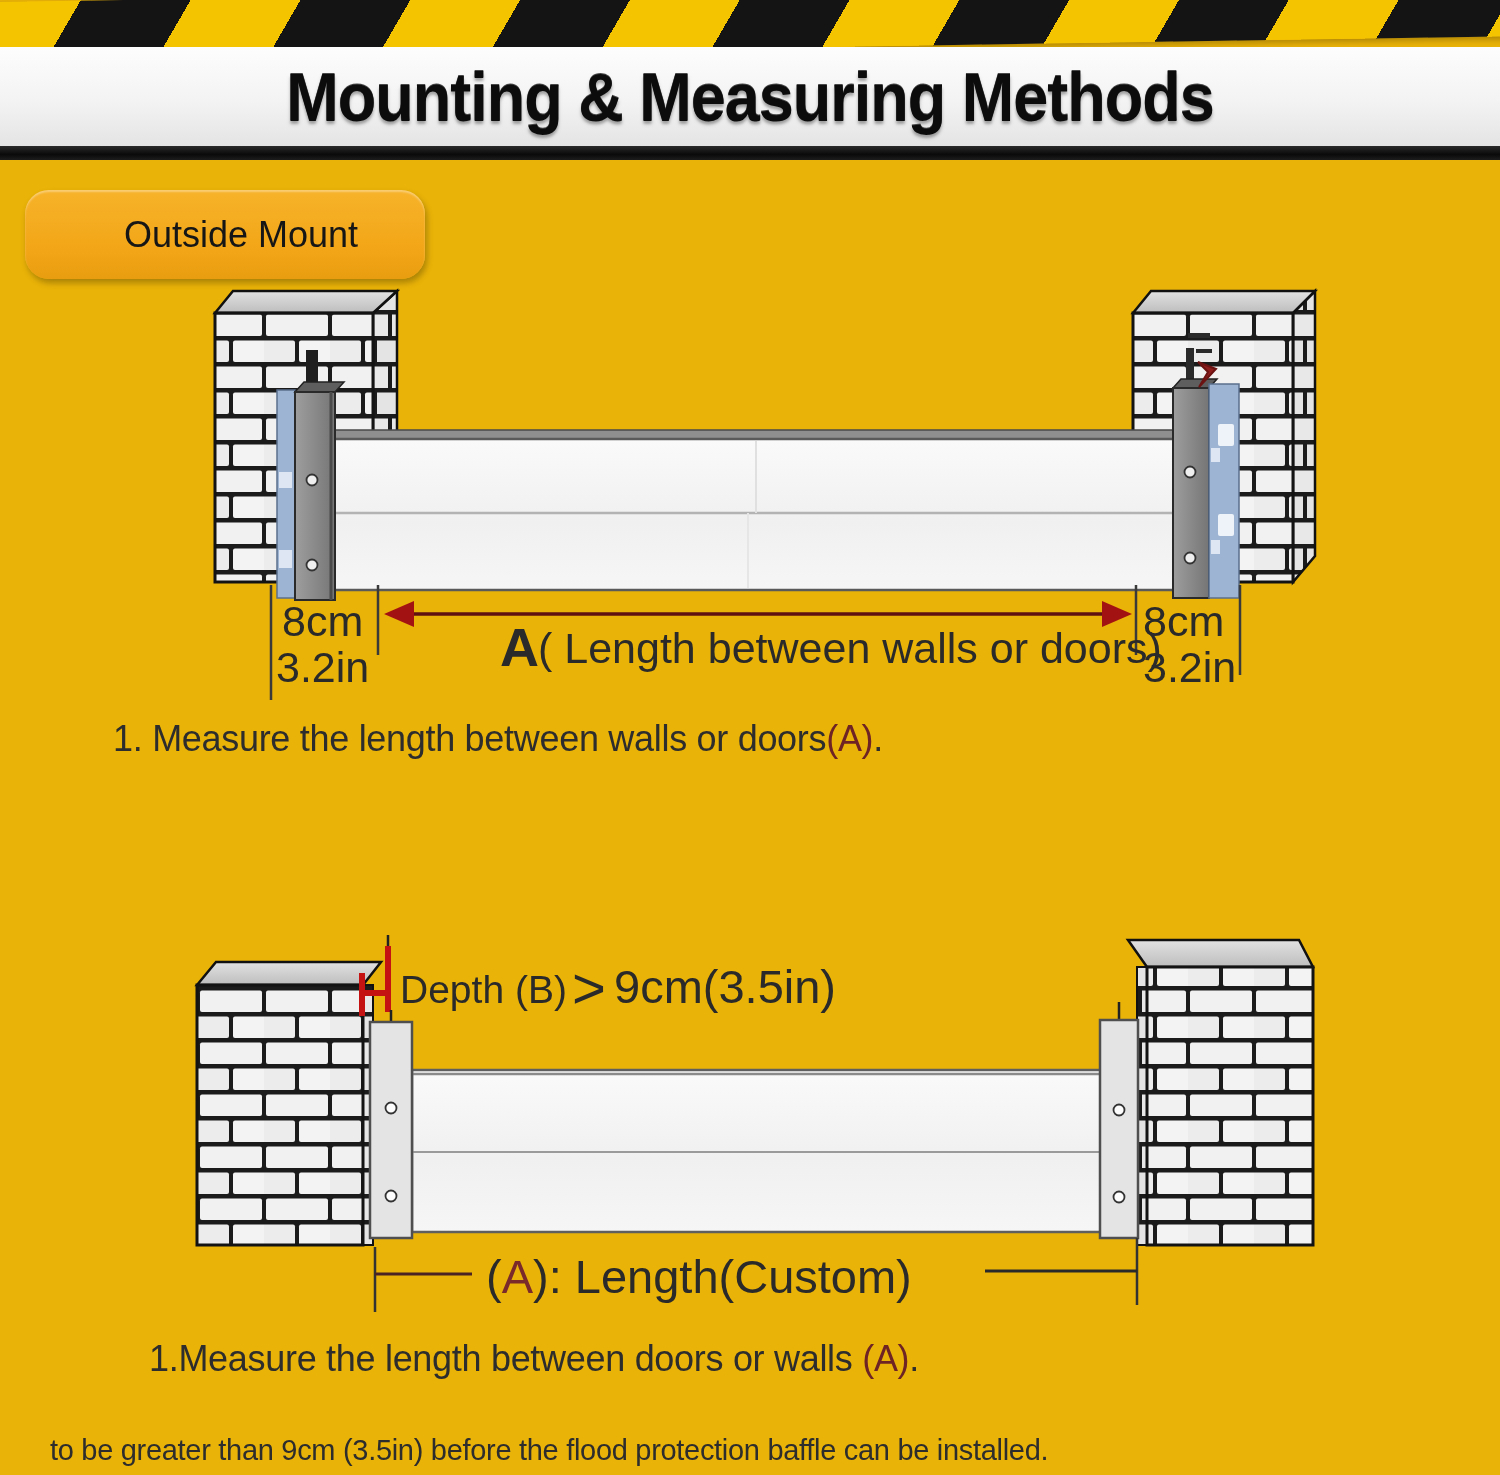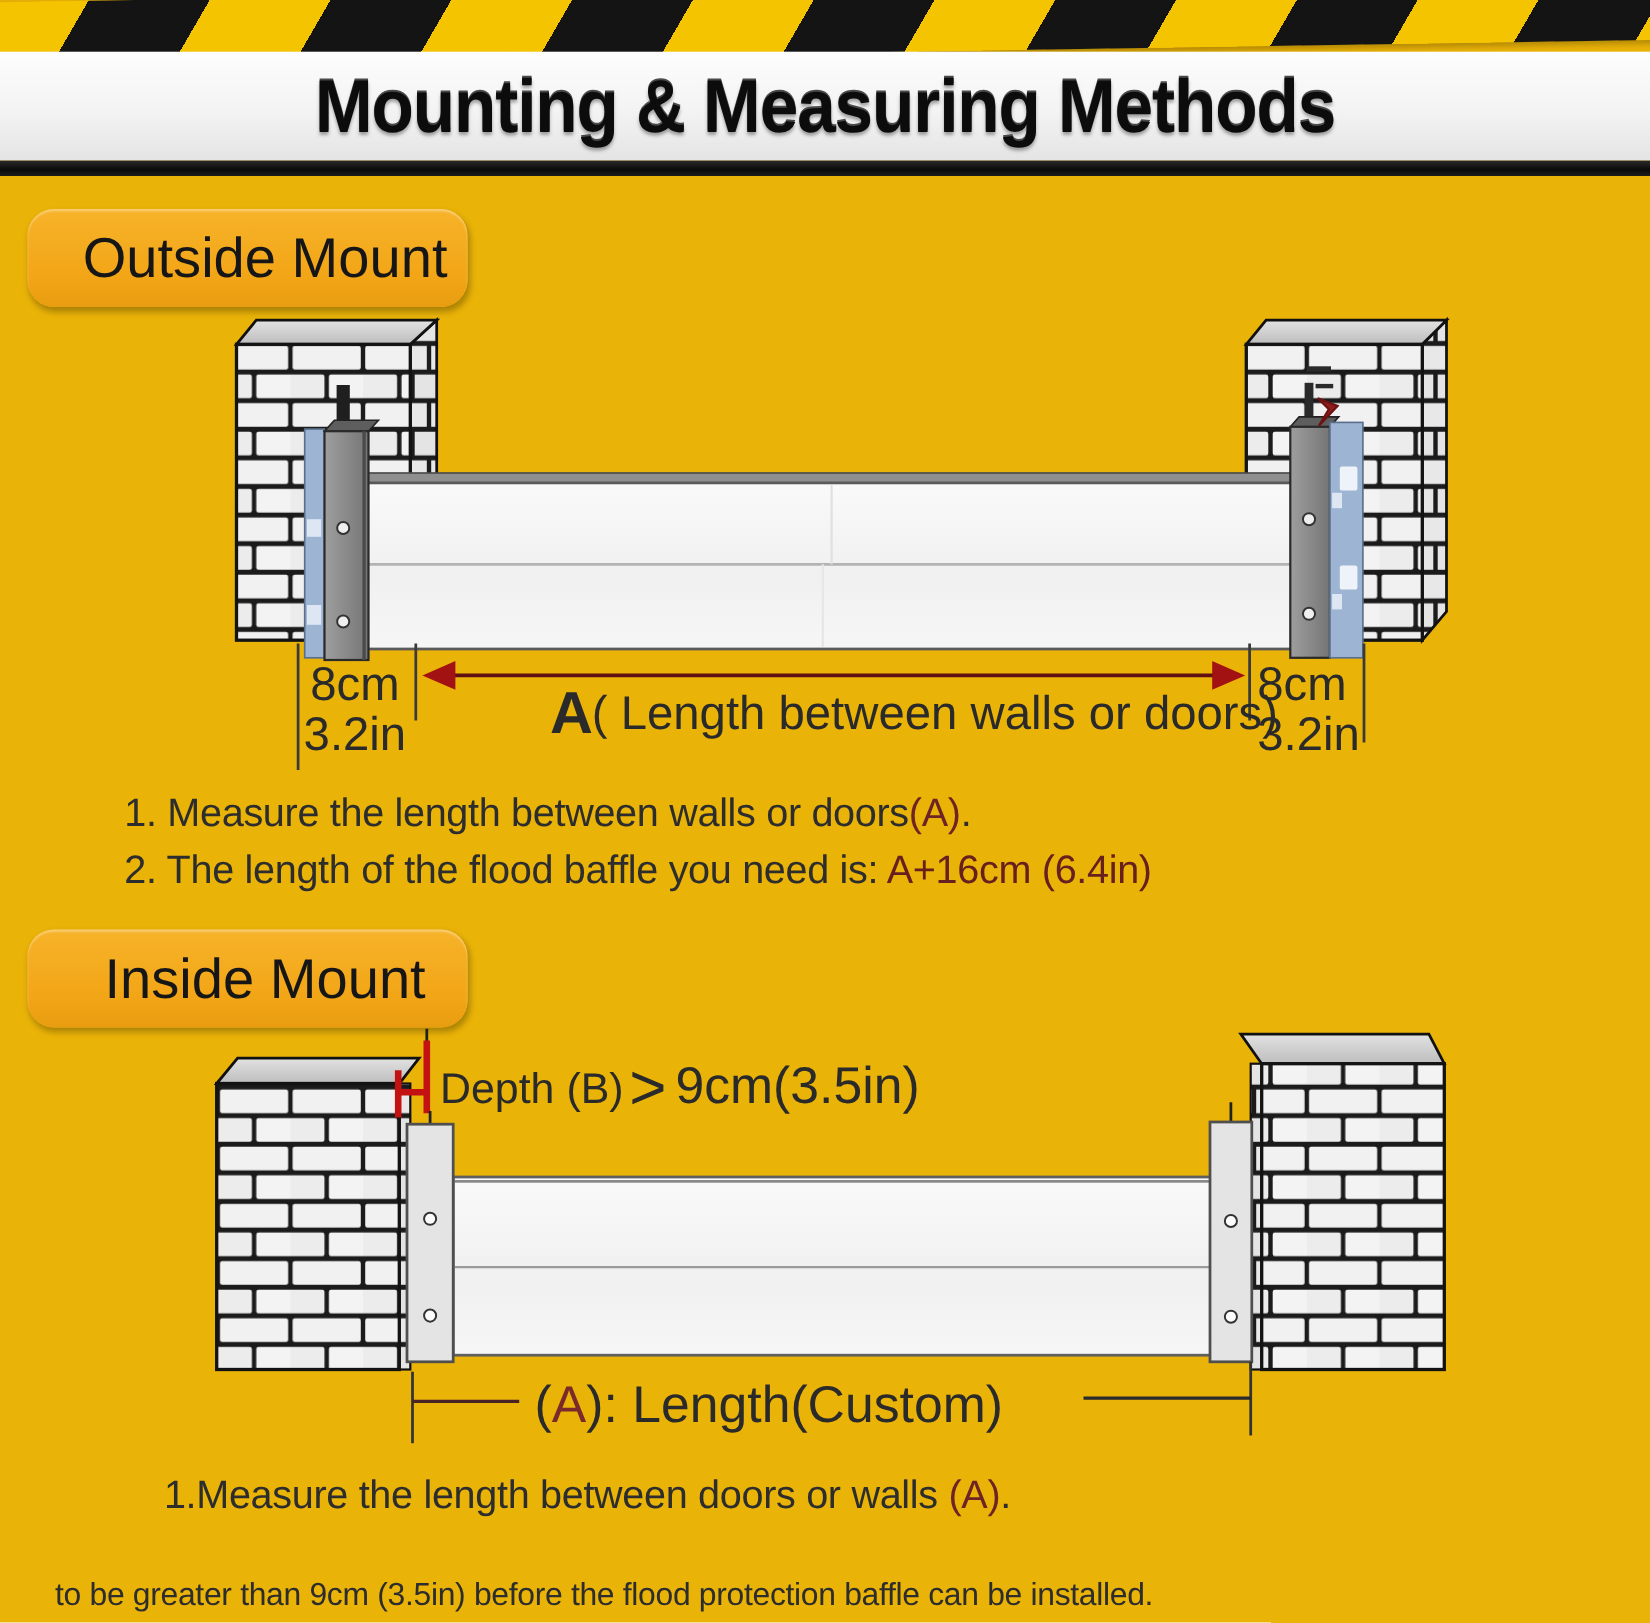--- a/index.html
+++ b/index.html
@@ -28,21 +28,21 @@
     position:absolute;left:0;top:146px;width:1500px;height:14px;
     background:linear-gradient(180deg,#2a2a2a,#0a0a0a 60%,#1c1c1c);
   }
   
   .badge{
     position:absolute;left:25px;width:400px;height:89px;border-radius:24px;
     background:linear-gradient(180deg,#f7b32a 0%,#f2a516 70%,#e89d10 100%);
     box-shadow:2px 4px 6px rgba(0,0,0,.28), inset 0 2px 2px rgba(255,255,255,.35);
     display:flex;align-items:center;justify-content:center;
   }
-  .badge span{font-size:51px;color:#161616;letter-spacing:0px;margin-left:32px;}
+  .badge span{font-size:36px;color:#161616;letter-spacing:0px;margin-left:32px;}
   .badge.outside{top:190px;}
   .badge.inside{top:845px;}
   
   svg{position:absolute;left:0;}
   svg text{font-family:"Liberation Sans", sans-serif;fill:#2a2a2a;}
   
   .step-line{position:absolute;font-size:36px;letter-spacing:-0.3px;color:#2d2d2d;white-space:nowrap;}
   .accent-a{color:#6e2424;}
   .accent-formula{color:#68201f;}
   .accent-depth{color:#8a2a27;}
@@ -156,27 +156,21 @@
     <text x="276" y="682" font-size="43">3.2in</text>
     <text x="500" y="666" font-size="54" font-weight="bold" fill="#c40000">A</text>
     <text x="538" y="663" font-size="43">( Length between walls or doors)</text>
     <text x="1143" y="636" font-size="43">8cm</text>
     <text x="1143" y="682" font-size="43">3.2in</text>
   </svg>
 
   <div class="step-line" style="left:113px;top:718px;">
     <span>1. Measure the length between walls or doors</span><span class="accent-a">(A)</span><span>.</span>
   </div>
-  <div class="step-line" style="left:113px;top:770px;">
-    <span>2. The length of the flood baffle you need is: </span><span class="accent-formula">A+16cm (6.4in)</span>
-  </div>
-
-  <div class="badge inside">
-    <span>Inside Mount</span>
-  </div>
+
 
   <svg style="top:935px" width="1500" height="385" viewBox="0 935 1500 385">
 
     <g>
       <polygon points="197,985 216,962 381,962 363,985" fill="url(#topG)" stroke="#111" stroke-width="2.5"></polygon>
       <rect x="363" y="985" width="10" height="260" fill="url(#brickS)" stroke="#111" stroke-width="2"></rect>
       <rect x="197" y="985" width="166" height="260" fill="url(#brickF)" stroke="#131313" stroke-width="3"></rect>
     </g>
 
     <g>

